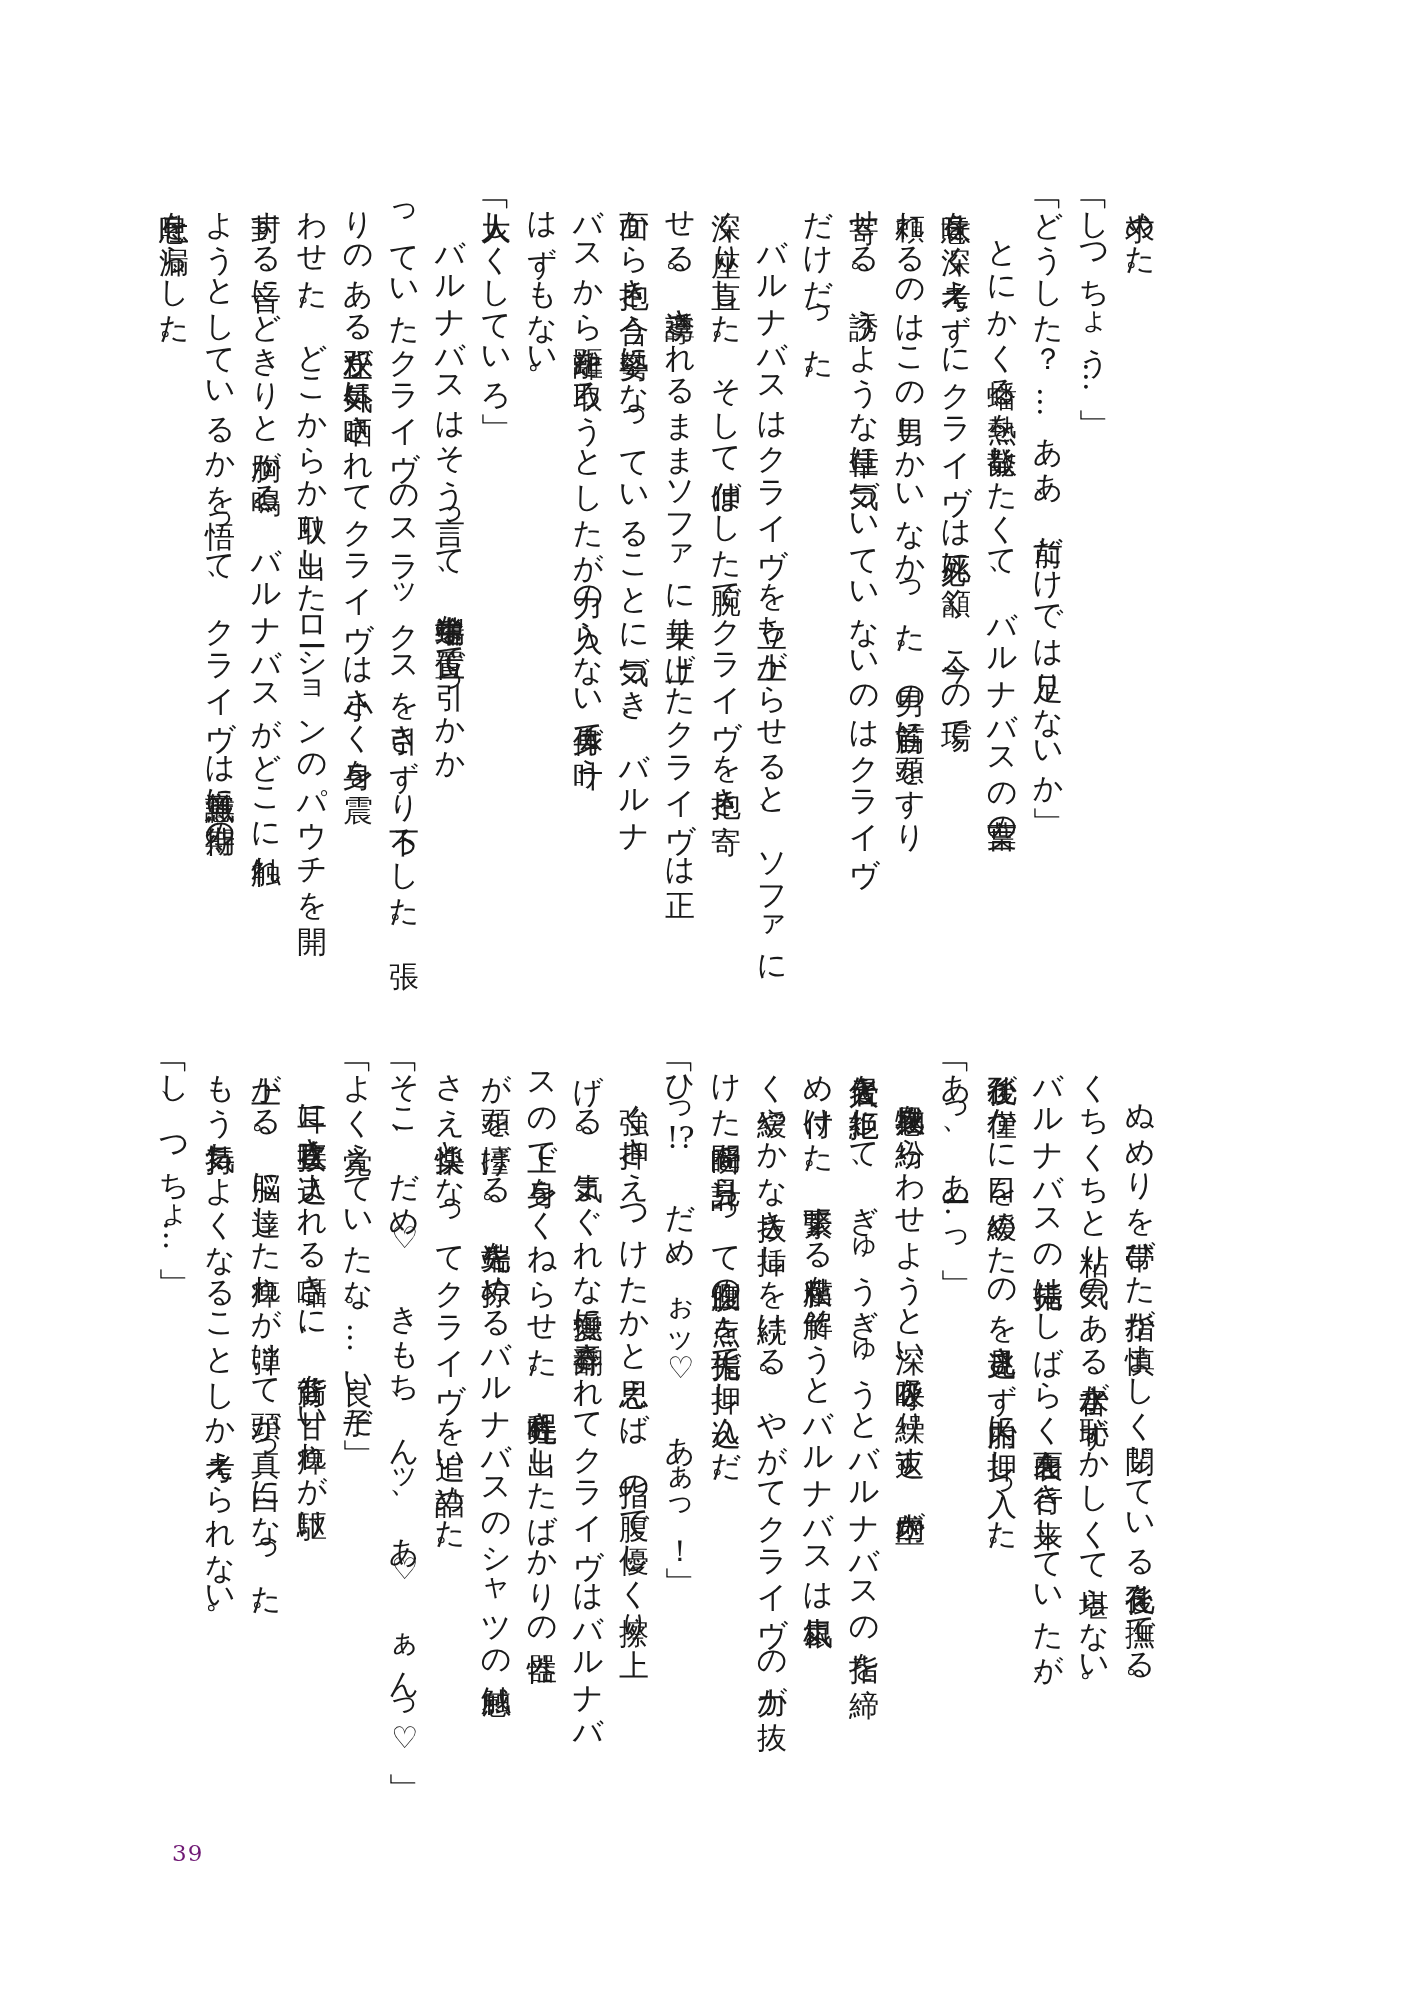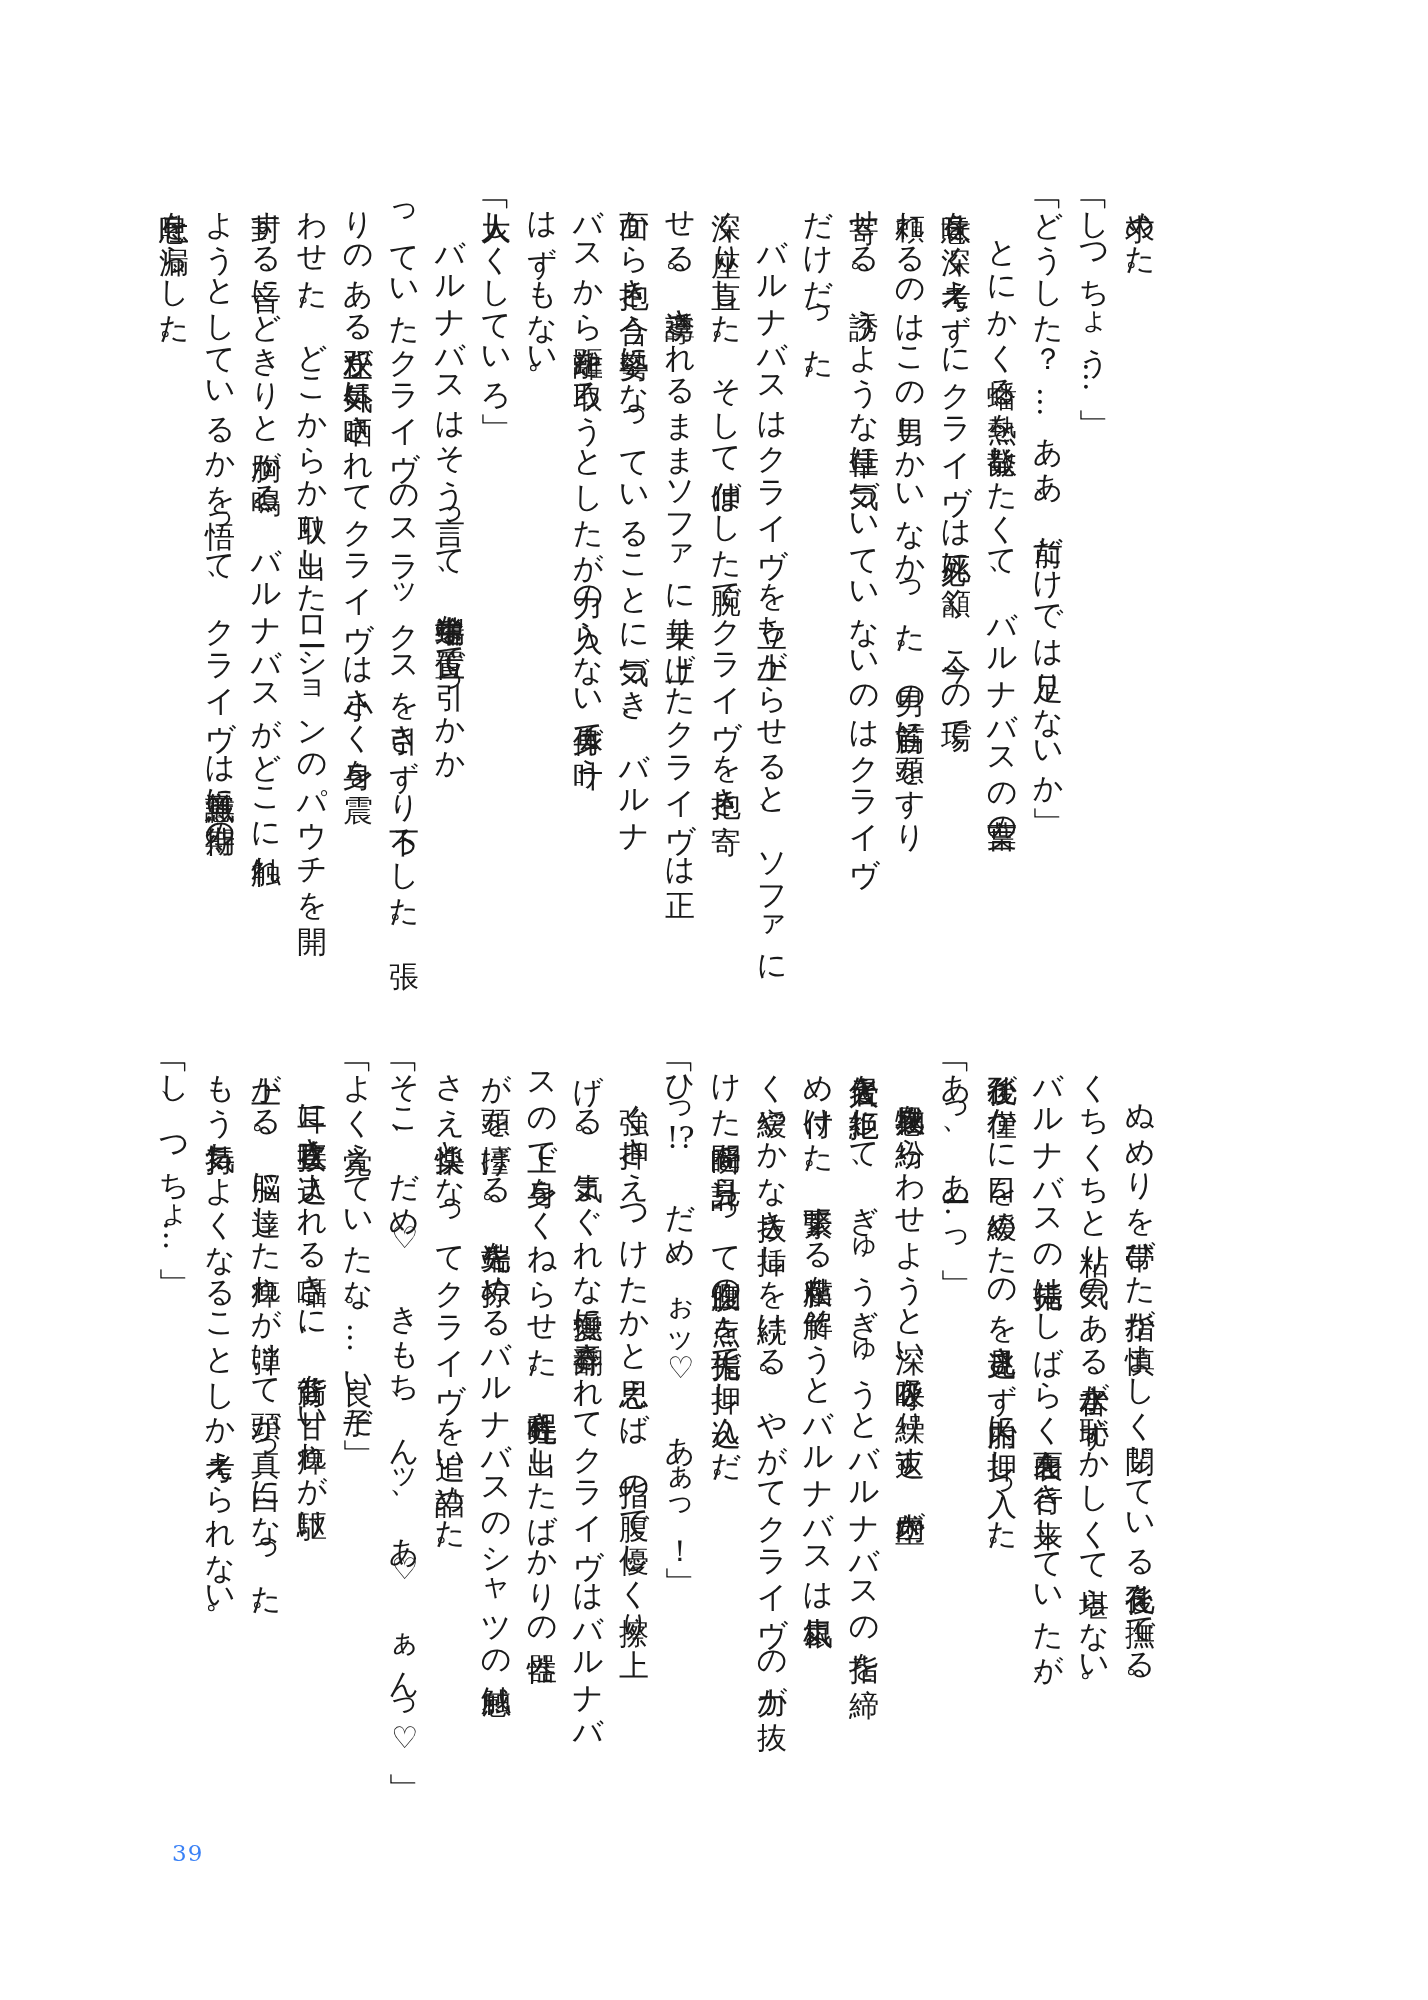--- a/index.html
+++ b/index.html
@@ -35,21 +35,21 @@
   .tcy {
     text-combine-upright: all;
     -webkit-text-combine: horizontal;
   }
   .page-num {
     position: absolute;
     left: 172px;
     top: 1840px;
     font-size: 23px;
     letter-spacing: 1px;
-    color: #3b82f6;
+    color: #701a75;
   }
 </style>
 </head>
 <body>
 
 <div id="upper-block" class="dan">
     <div class="col">求めた。</div>
     <div class="col">「しつちょう…」</div>
     <div class="col">「どうした？　…ああ、前だけでは足りないか」</div>
     <div class="col">　とにかく蟠る熱を発散したくて、バルナバスの言葉の</div>

